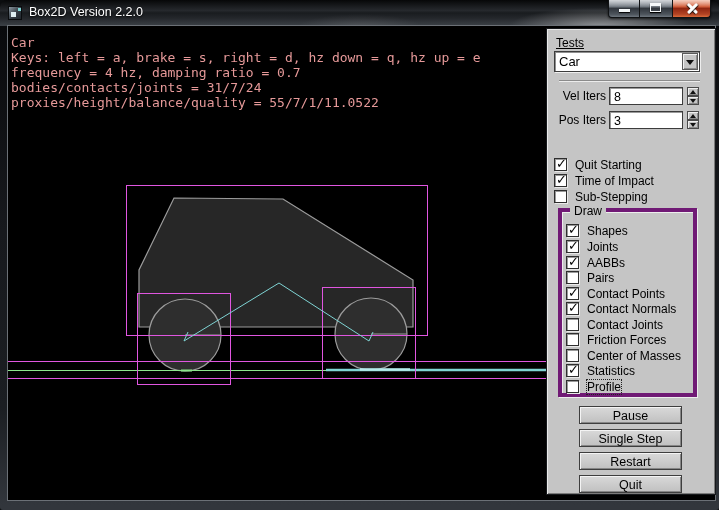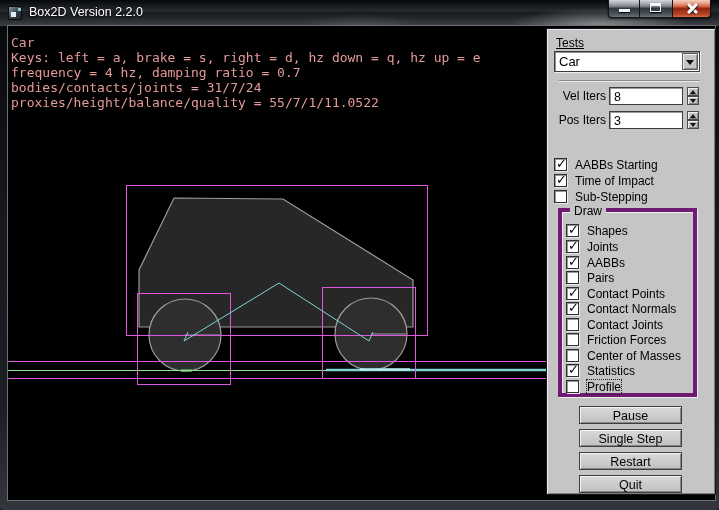--- a/index.html
+++ b/index.html
@@ -169,21 +169,21 @@
         <span class="slbl">Pos Iters</span>
         <span class="sfield">3</span>
         <span class="spin">
           <span class="up"></span>
           <span class="dn"></span>
         </span>
       </div>
 
       <div class="cb" style="left:7px;top:129px">
         <span class="box checked"></span>
-        <span class="lbl">AABBs Starting</span>
+        <span class="lbl">Quit Starting</span>
       </div>
       <div class="cb" style="left:7px;top:145px">
         <span class="box checked"></span>
         <span class="lbl">Time of Impact</span>
       </div>
       <div class="cb" style="left:7px;top:161px">
         <span class="box"></span>
         <span class="lbl">Sub-Stepping</span>
       </div>
 

